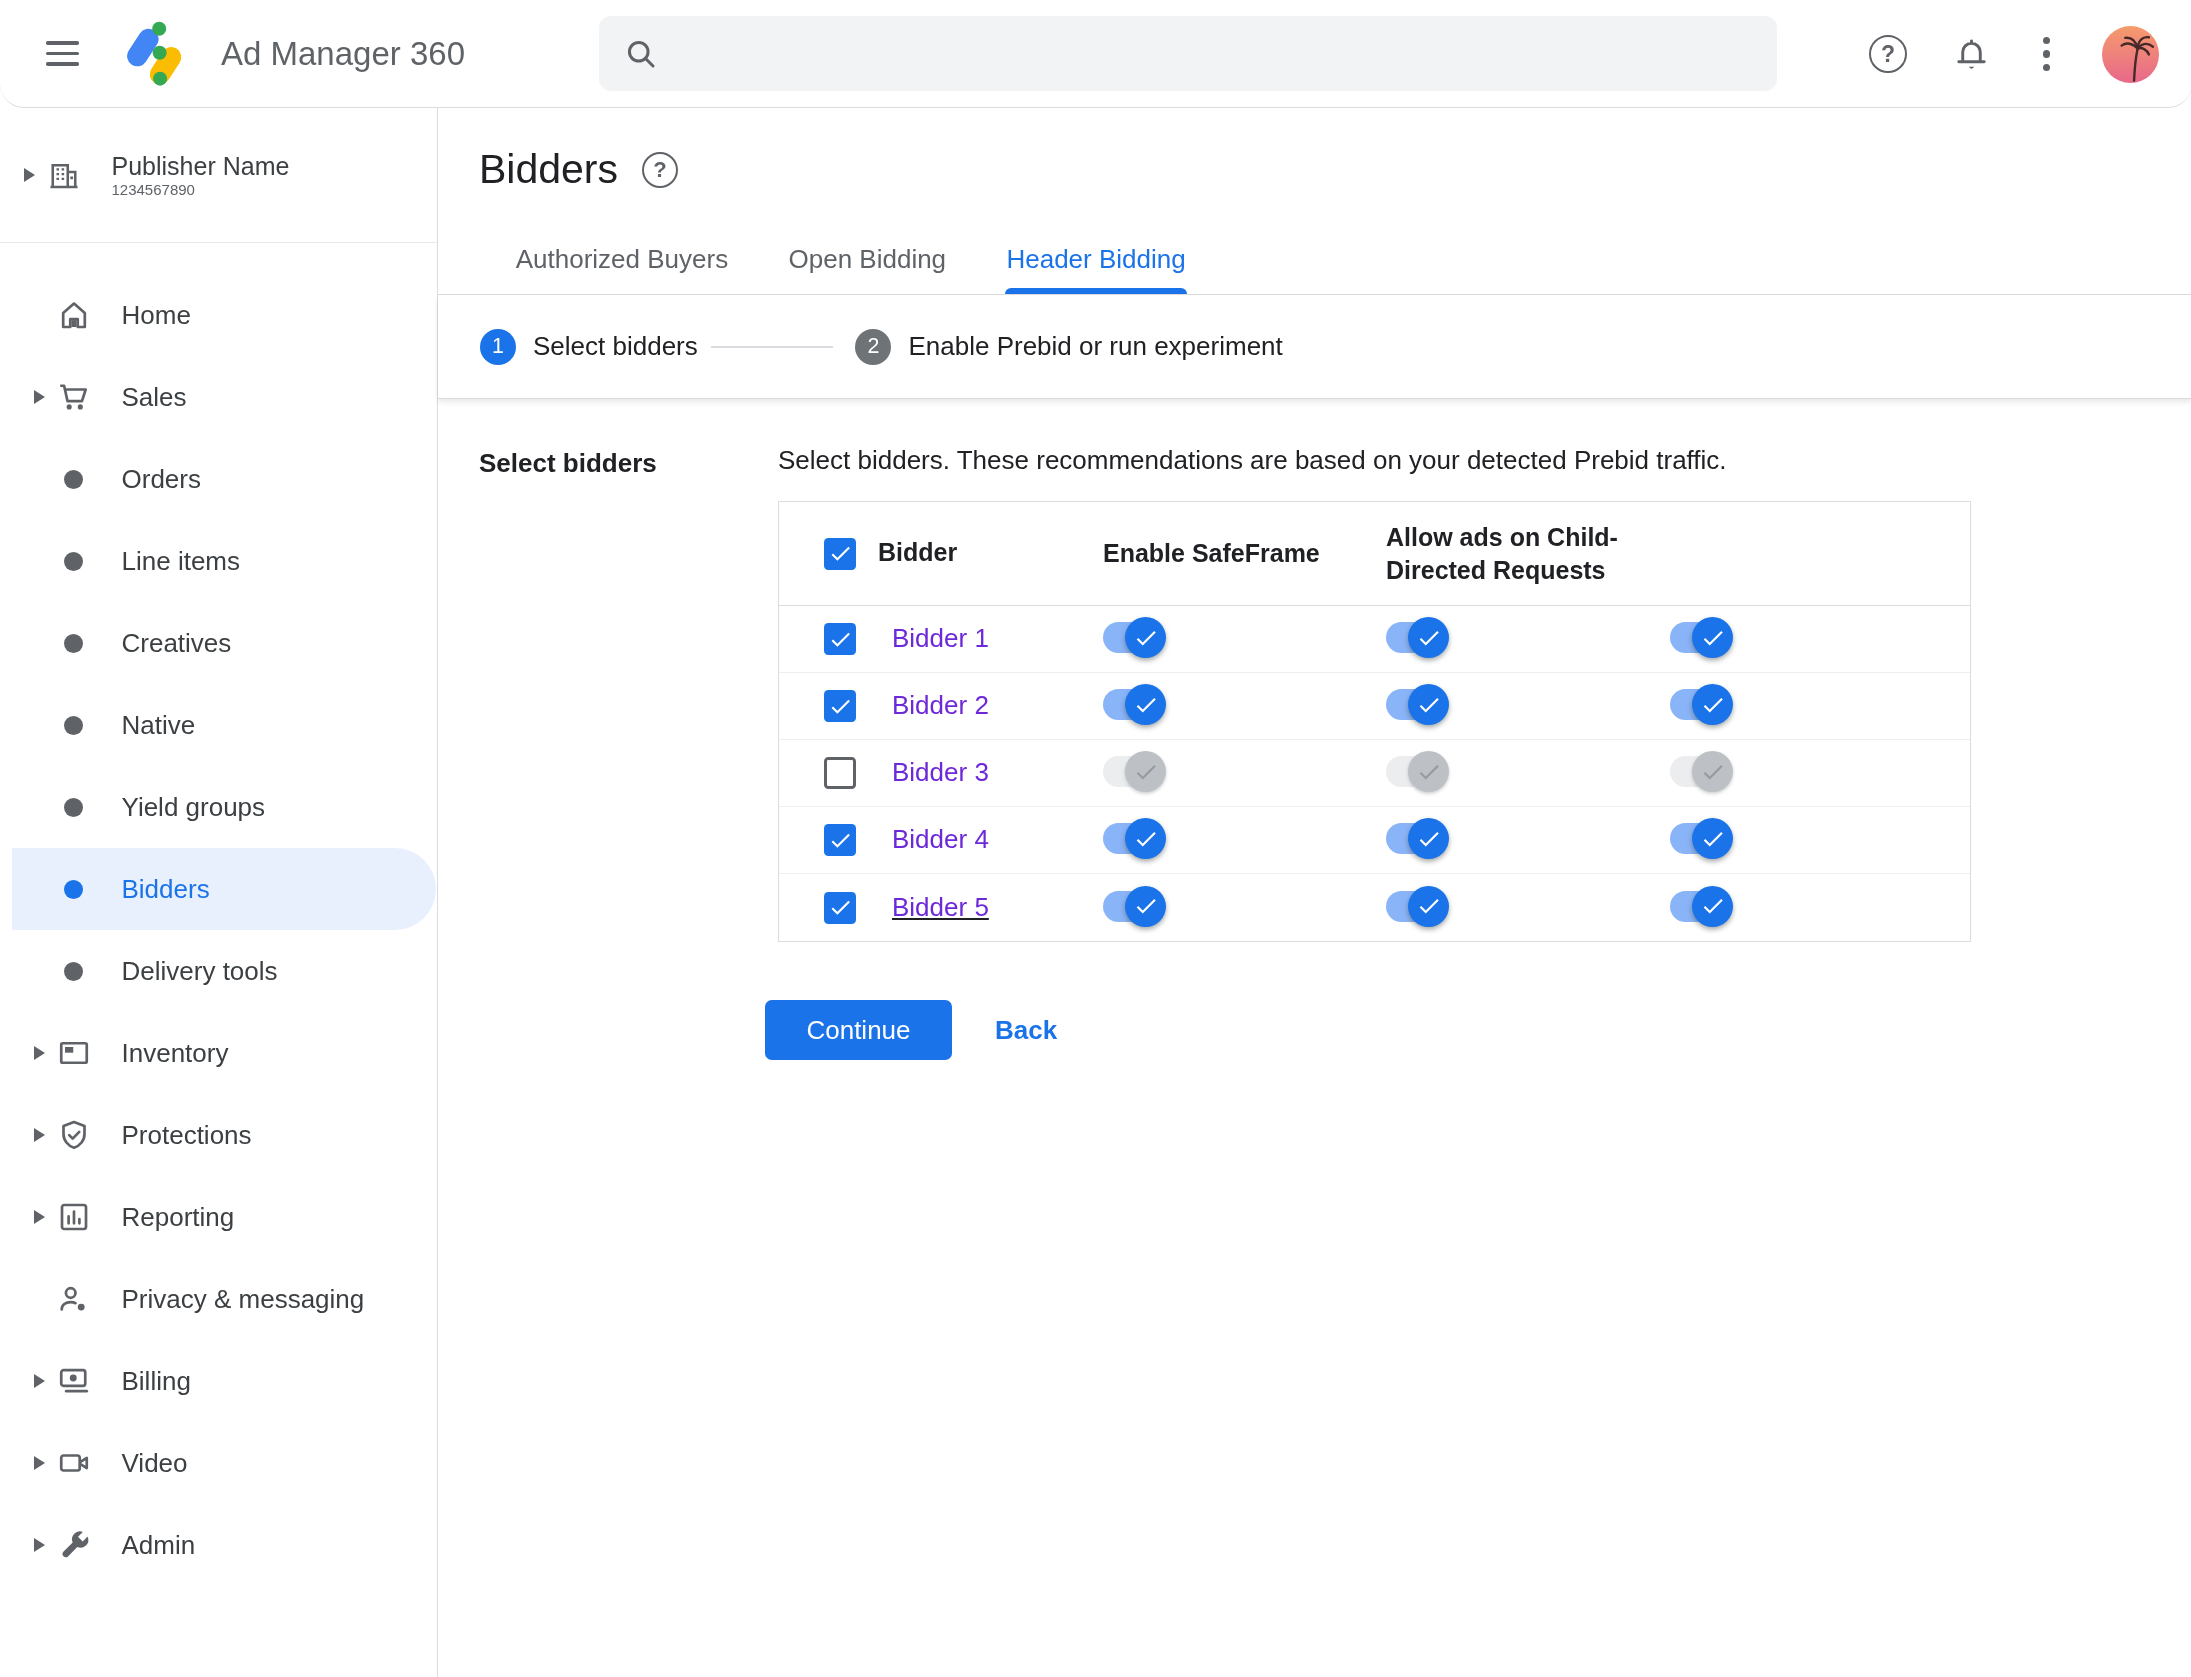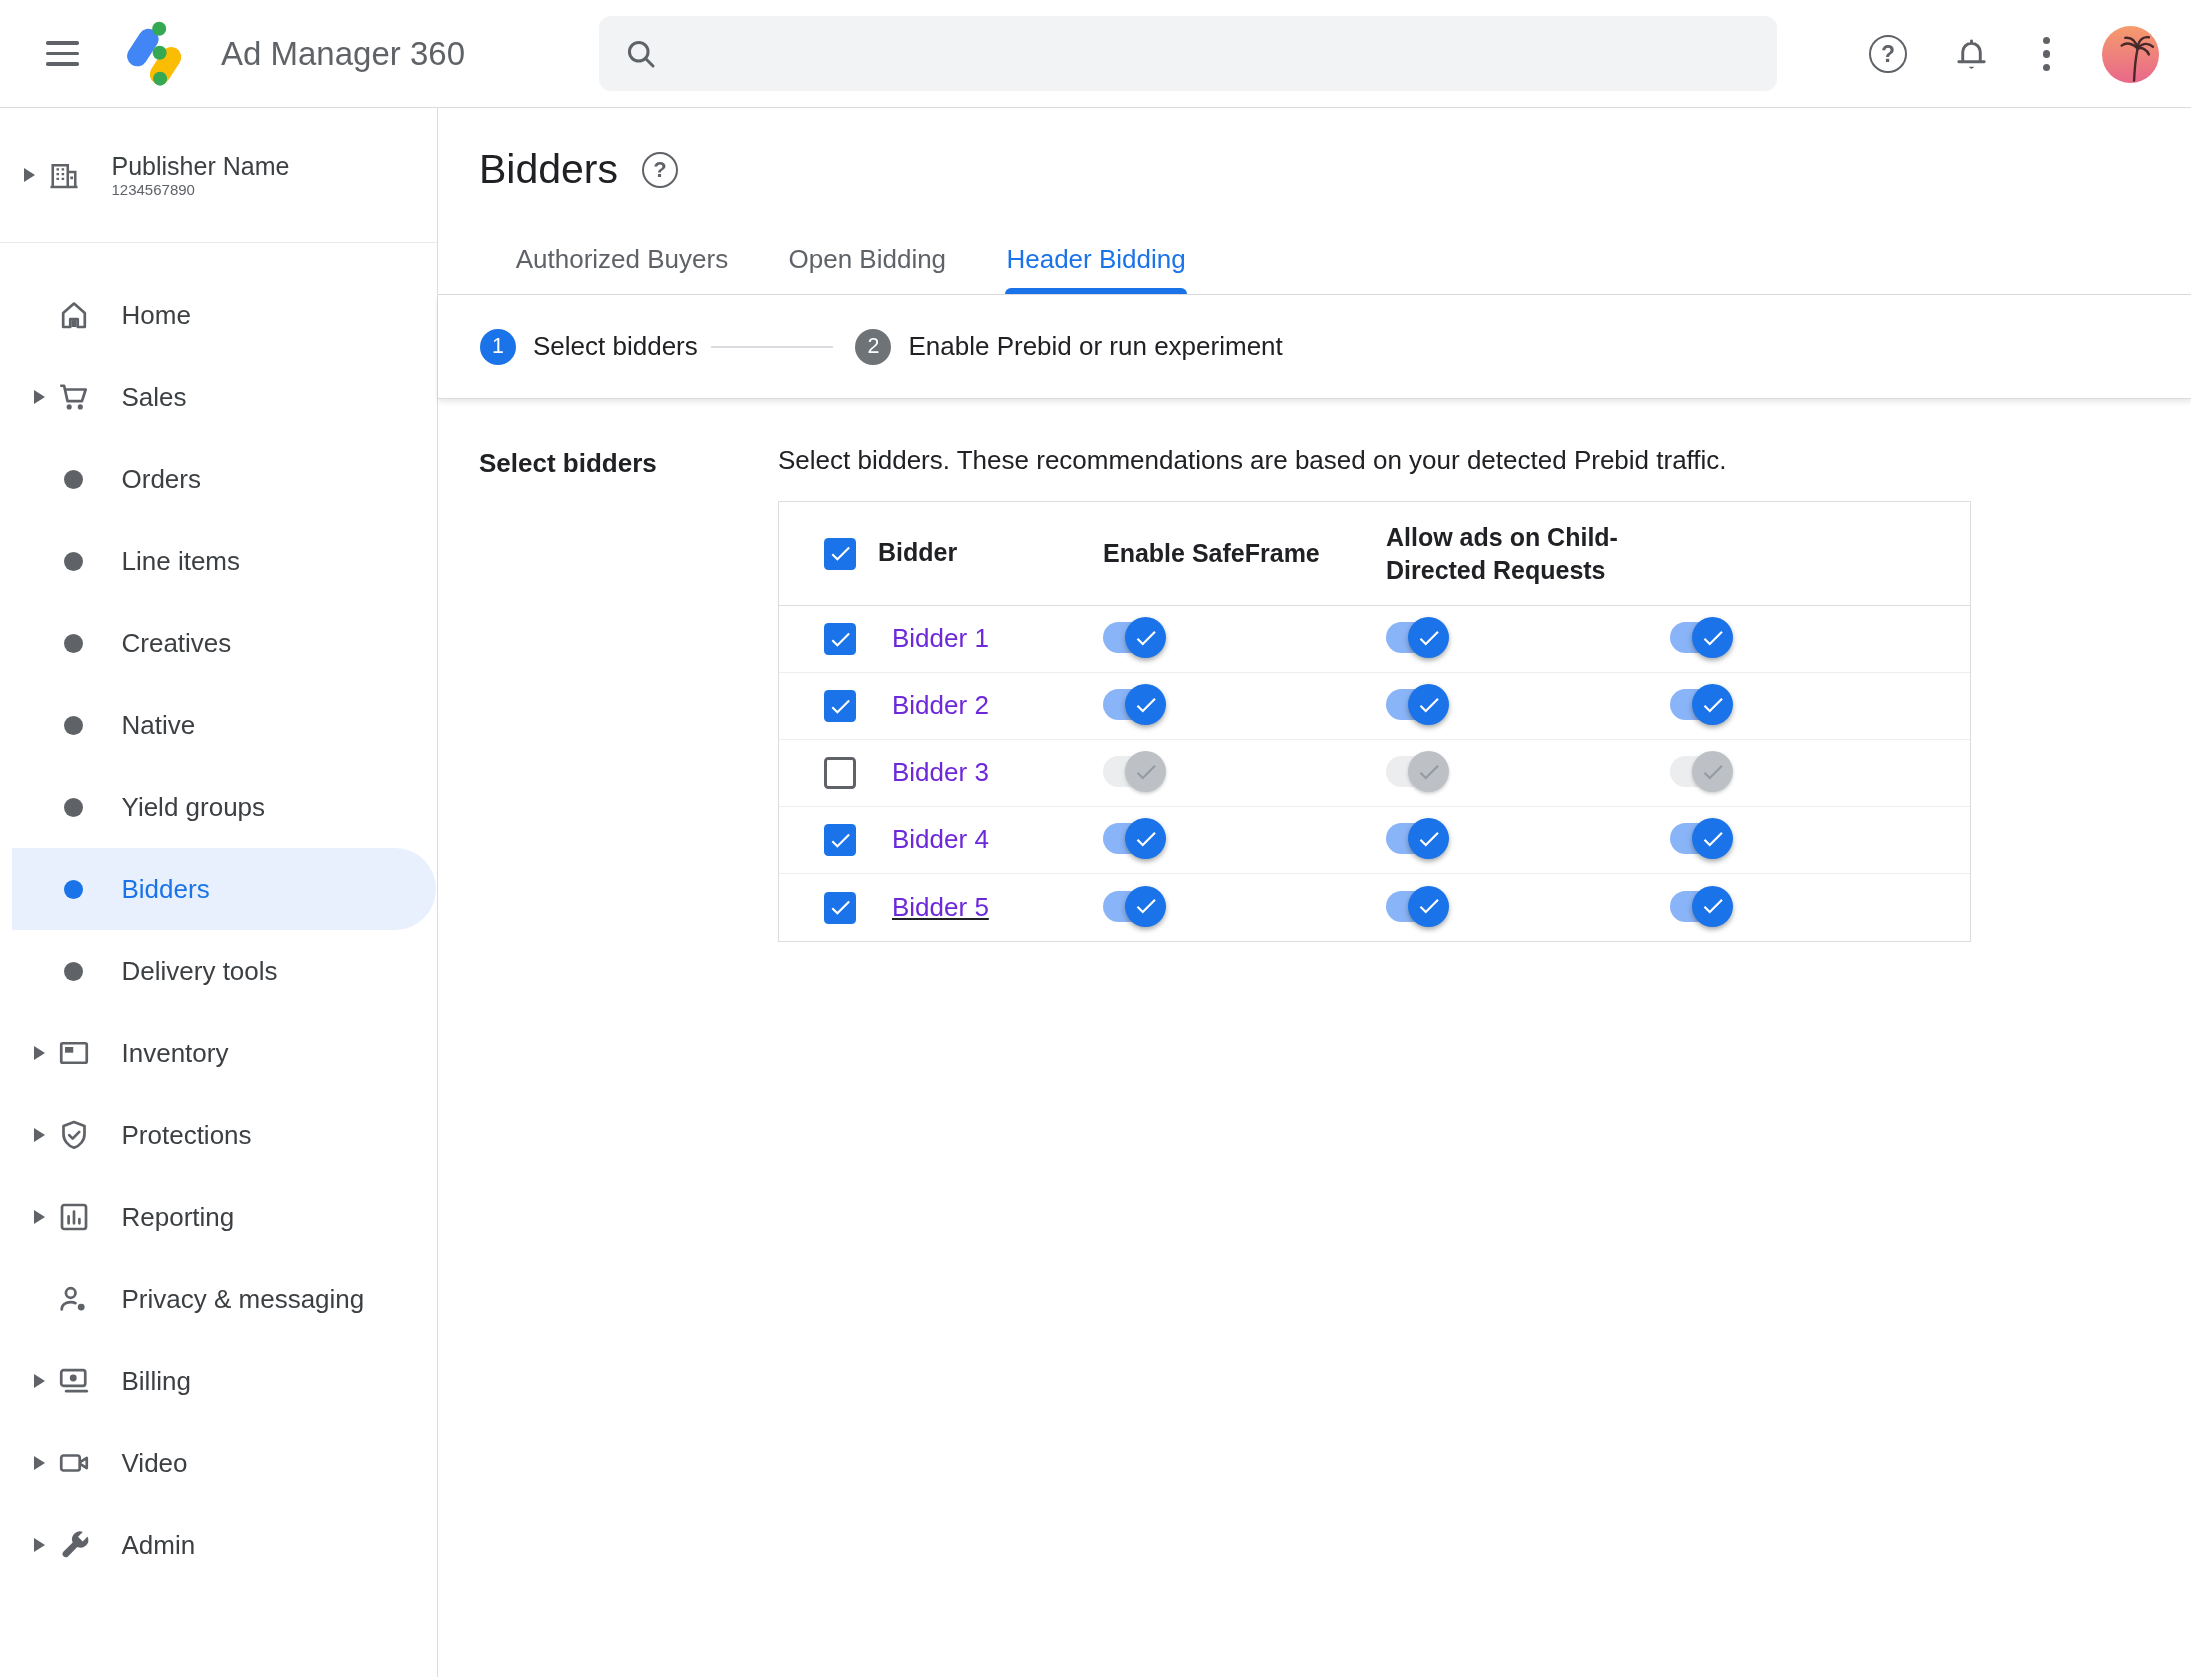--- a/index.html
+++ b/index.html
@@ -1,21 +1,21 @@
 <!DOCTYPE html>
 <html style="font-size:13.7px"><head>
 <meta charset="utf-8">
 <style>
   * { margin:0; padding:0; box-sizing:border-box; }
   html,body { width:2192px; height:1678px; overflow:hidden; background:#fff;
     font-family:"Liberation Sans", sans-serif; color:#202124; }
 
   
   .topbar { position:relative; height:108px; background:#fff; border-bottom:1.7px solid #DADCE0;
-    display:flex; align-items:center; }
+    display:flex; align-items:center;border-radius:24px; }
   .hamburger { margin-left:46px; width:33px; display:flex; flex-direction:column; gap:6.8px; cursor:pointer; }
   .hamburger span { display:block; height:3.9px; background:#5F6368; border-radius:1.7px; }
   .logo { margin-left:48px; width:68px; height:75px; display:flex; align-items:center; }
   .app-title { margin-left:26px; font-size:33px; color:#5F6368; white-space:nowrap; }
   .searchbar { position:absolute; left:599px; top:16.3px; width:1178px; height:75px;
     background:#F1F3F4; border-radius:12px; display:flex; align-items:center; padding-left:24px; }
   .searchbar svg { width:36px; height:36px; }
   .searchbar input { border:none; outline:none; background:transparent; font-size:26px;
     font-family:"Liberation Sans",sans-serif; flex:1; margin-left:17px; color:#202124; }
   .topbar-right { position:absolute; right:33px; top:0; height:108px; display:flex; align-items:center; gap:45px; }
@@ -535,18 +535,22 @@
                       </svg>
                     </span></span></div>
               <div><span class="toggle"><span class="knob">
                       <svg viewBox="0 0 24 24">
                         <path d="M9 16.17 4.83 12l-1.42 1.41L9 19 21 7l-1.41-1.41z" fill="currentColor"></path>
                       </svg>
                     </span></span></div>
             </div>
           </div>
 
+          <div class="actions">
+            <button class="btn-continue">Continue</button>
+            <span class="link-back">Back</span>
+          </div>
         </div>
       </div>
     </div>
   </div>
 </div>
 
 
 </body></html>

